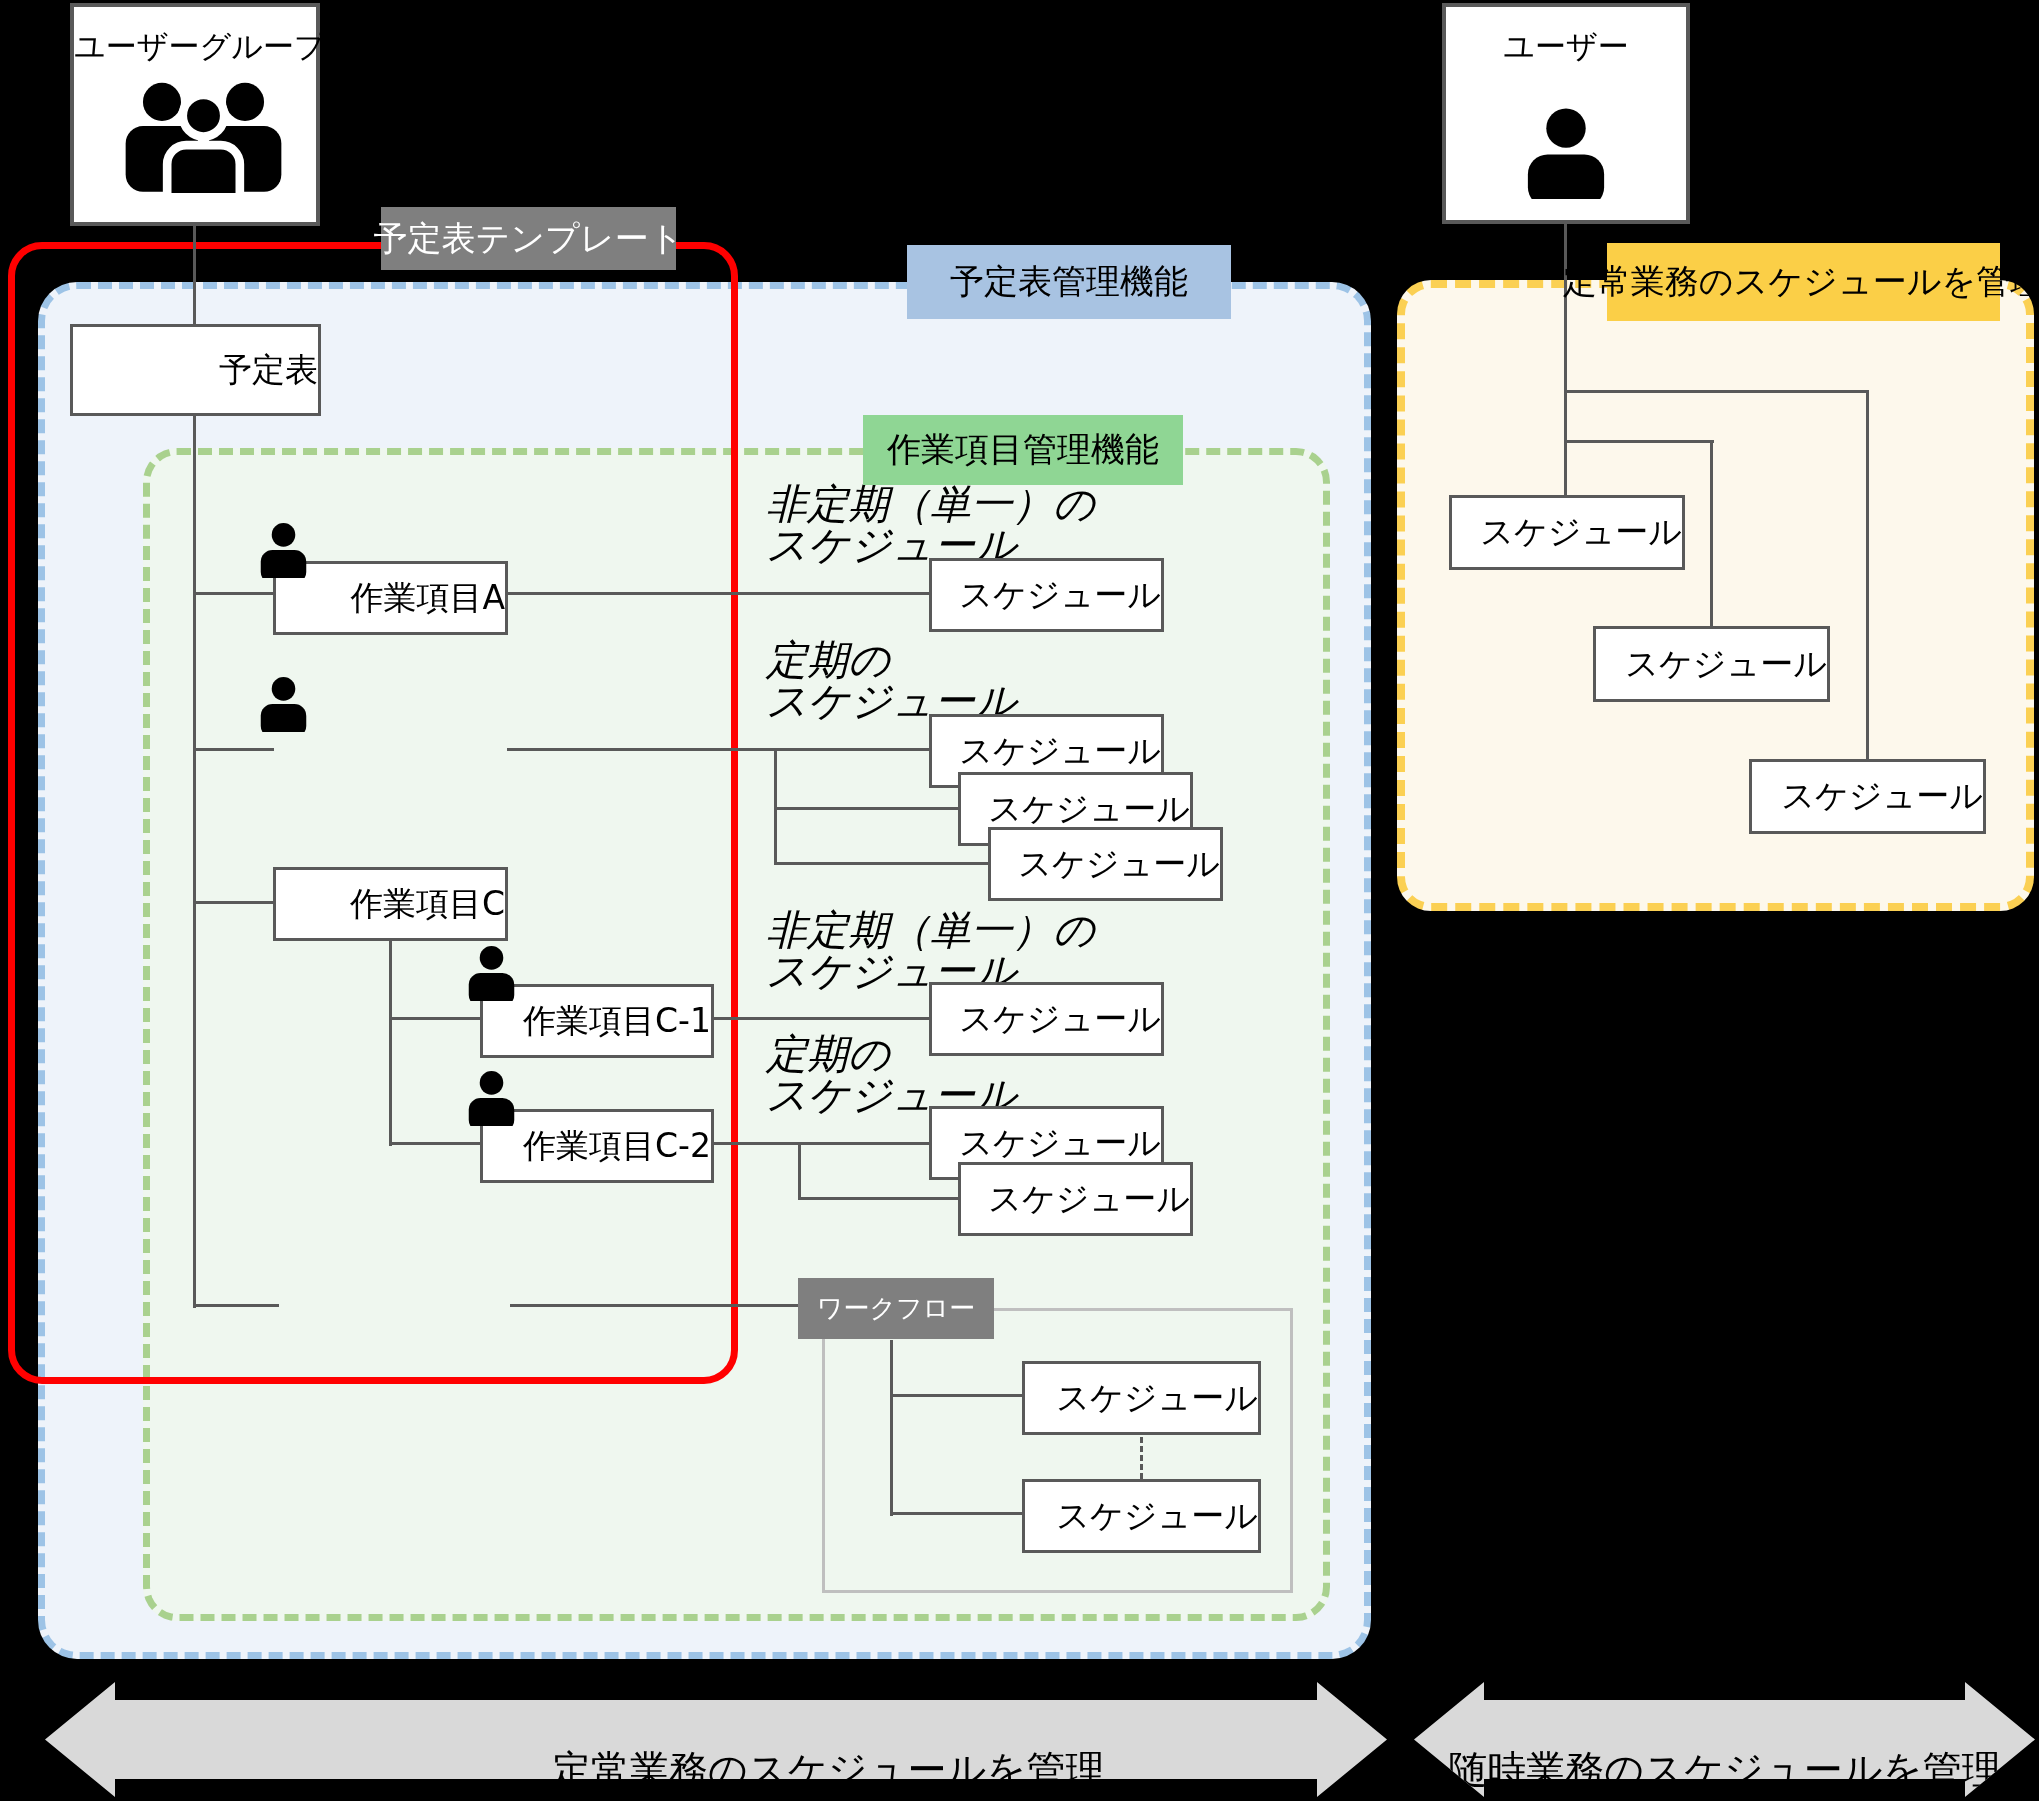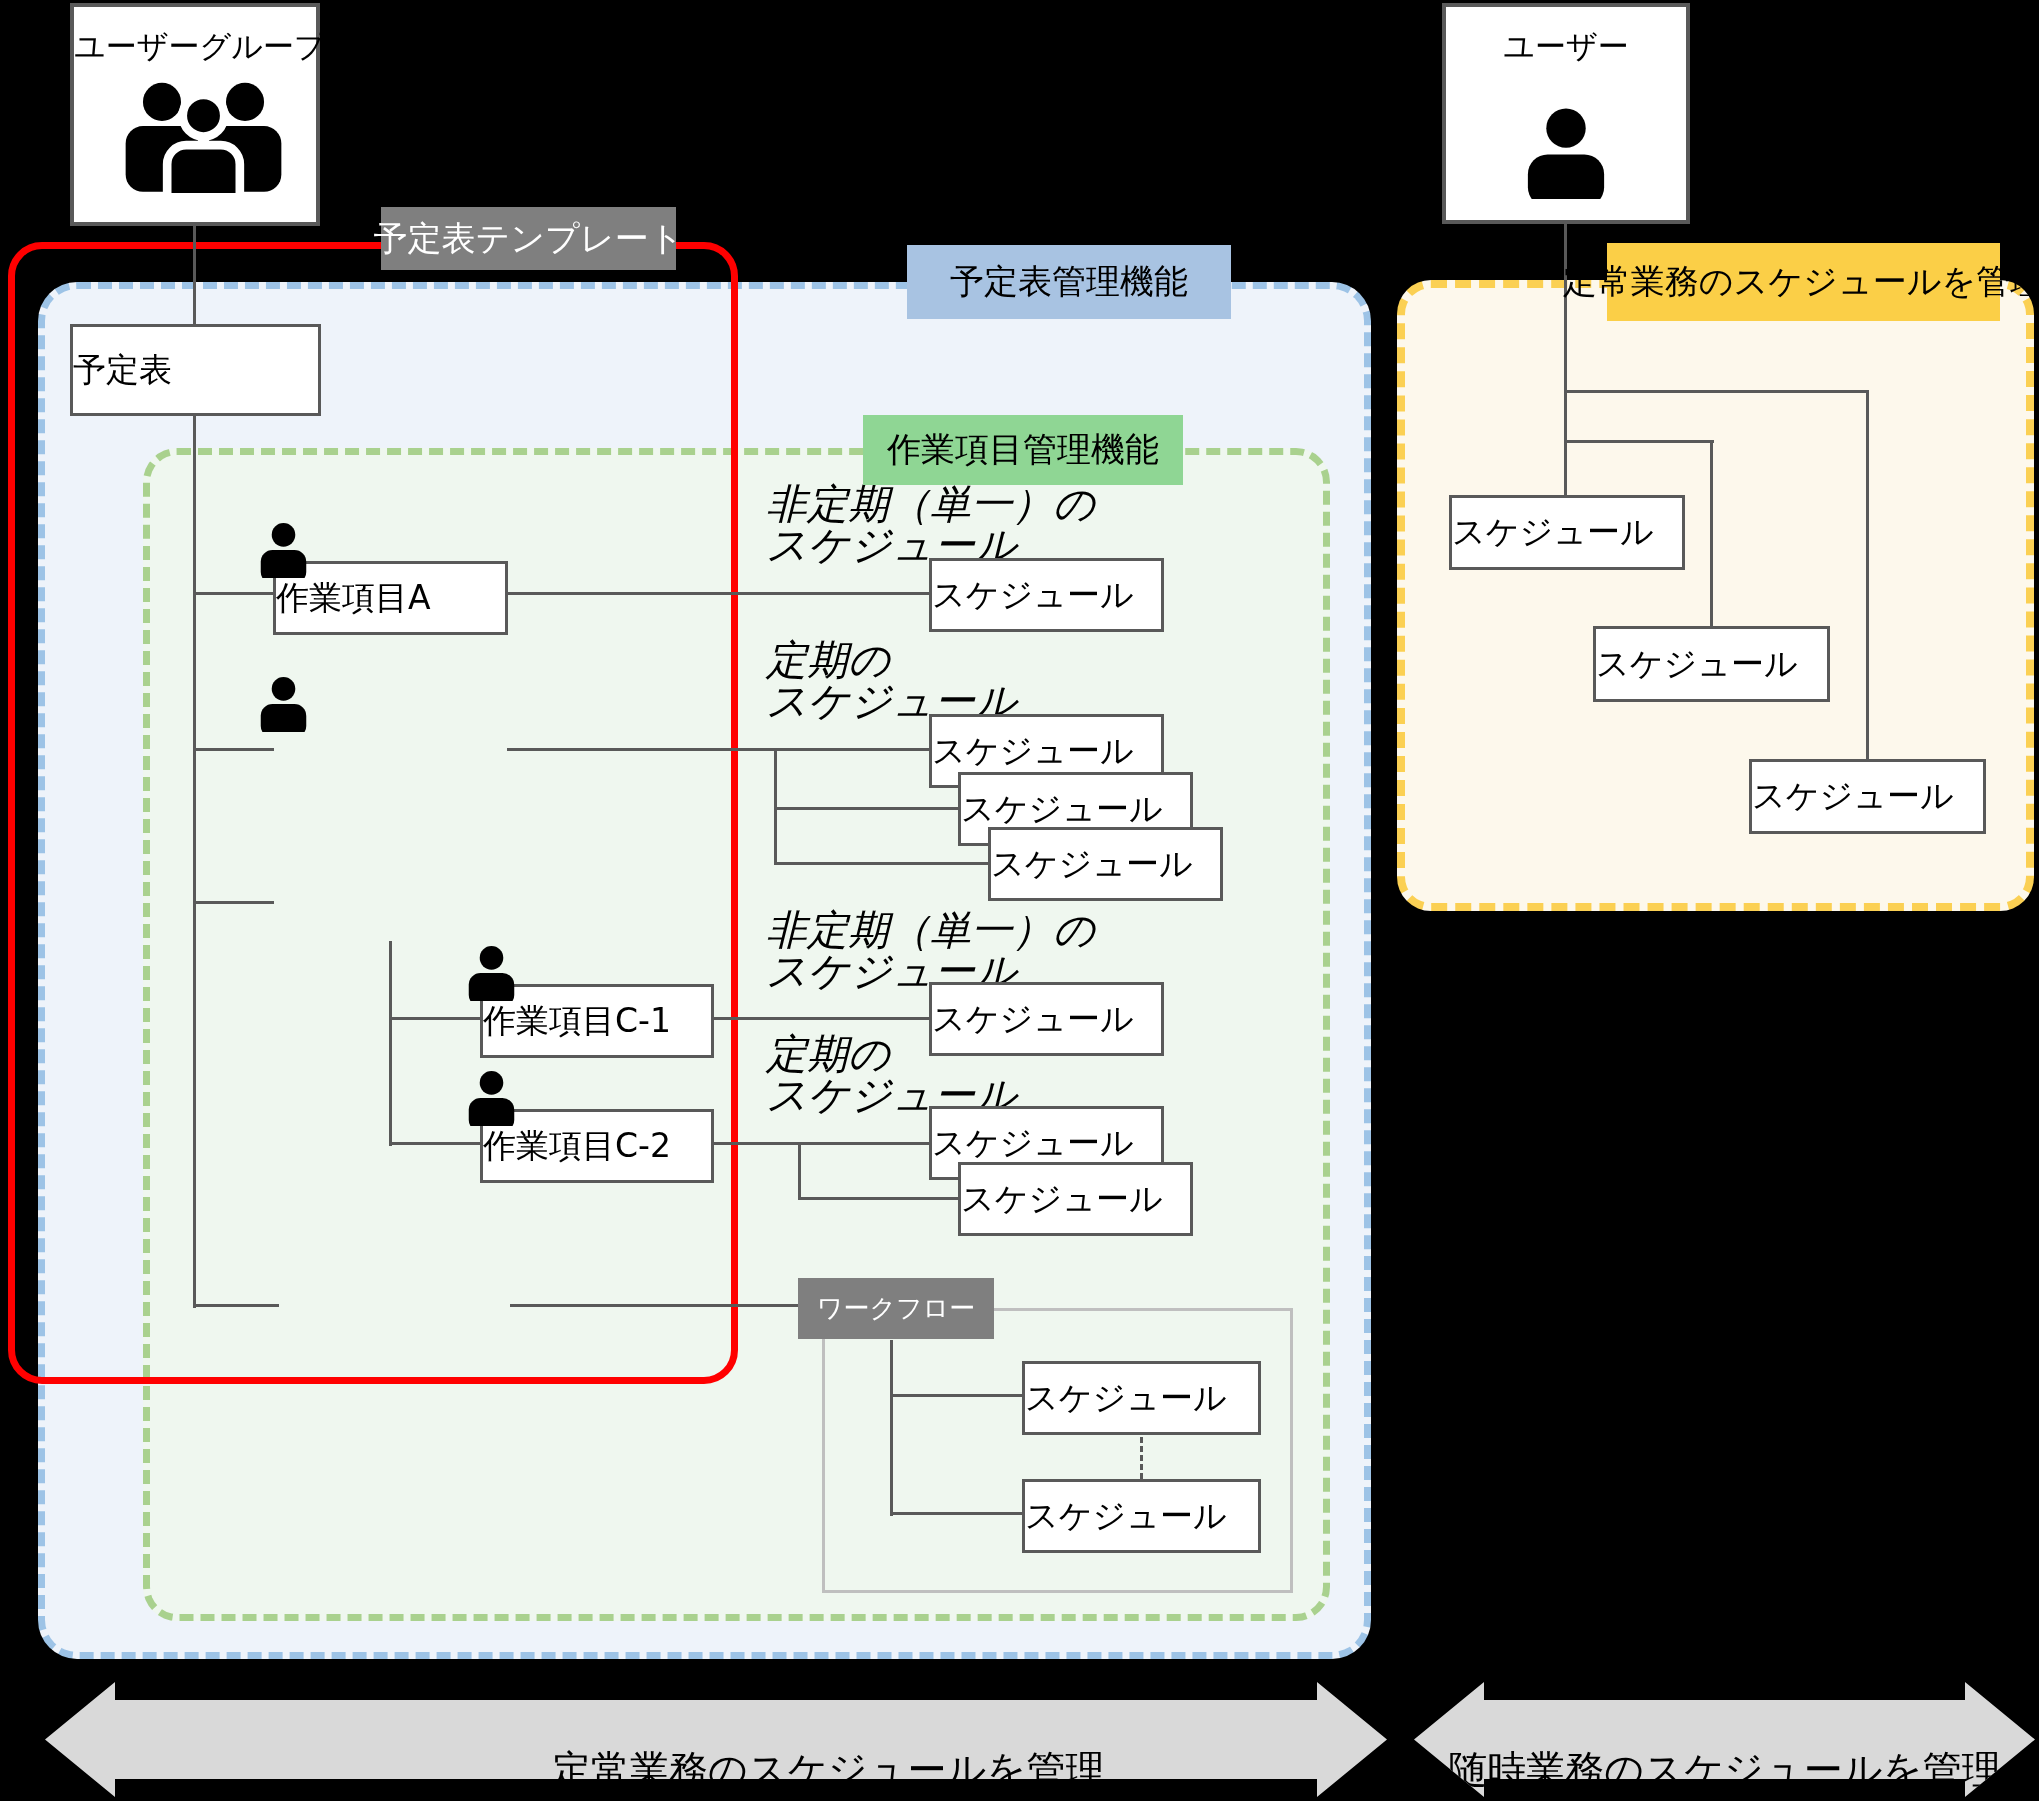--- a/index.html
+++ b/index.html
@@ -1,20 +1,20 @@
 <!DOCTYPE html>
 <html style="font-size:13px"><head>
 <meta charset="utf-8">
 <style>
   html,body{margin:0;padding:0;background:#000;}
   #stage{position:relative;width:2039px;height:1802px;background:#000;overflow:hidden;
          font-family:"DejaVu Sans","Liberation Sans",sans-serif;color:#000;}
   .region{position:absolute;box-sizing:border-box;}
   .node{position:absolute;box-sizing:border-box;background:#fff;border:3.3px solid #595959;
-        display:flex;align-items:center;justify-content:flex-start;font-size:33px;white-space:nowrap;}
+        display:flex;align-items:center;justify-content:flex-end;font-size:33px;white-space:nowrap;}
   .actorbox{position:absolute;box-sizing:border-box;background:#fff;border:4.1px solid #595959;}
   .actortitle{position:absolute;left:0;right:0;top:19.6px;text-align:center;font-size:31px;white-space:nowrap;}
   .seclabel{position:absolute;box-sizing:border-box;display:flex;align-items:center;justify-content:center;
             font-size:34px;white-space:nowrap;}
   .hline{position:absolute;height:3.3px;background:#595959;}
   .vline{position:absolute;width:3.3px;background:#595959;}
   .vdash{position:absolute;width:0;border-left:3.3px dashed #595959;}
   .ann{position:absolute;font-size:41px;line-height:41px;white-space:nowrap;font-style:italic;}
   .arrow{position:absolute;background:#d9d9d9;display:flex;align-items:flex-end;font-size:39px;white-space:nowrap;
          clip-path:polygon(0 50%,70px 0,70px 18px,calc(100% - 70px) 18px,calc(100% - 70px) 0,100% 50%,
@@ -97,20 +97,23 @@
     </svg>
   </div>
 
   <div class="node" style="left:70px;top:324px;width:251px;height:92px;">
     <span>予定表</span>
   </div>
 
   <div class="node" style="left:273px;top:561px;width:235px;height:74px;">
     <span>作業項目A</span>
   </div>
+  <div class="node" style="left:273px;top:867px;width:235px;height:74px;">
+    <span>作業項目C</span>
+  </div>
   <div class="node" style="left:480px;top:984px;width:234px;height:74px;">
     <span>作業項目C-1</span>
   </div>
   <div class="node" style="left:480px;top:1109px;width:234px;height:74px;">
     <span>作業項目C-2</span>
   </div>
 
   <div class="icon" style="left:254px;top:522px;width:59px;height:56px;">
     <svg viewBox="0 0 70 66">
         <circle cx="35" cy="15" r="14" fill="#000"></circle>

